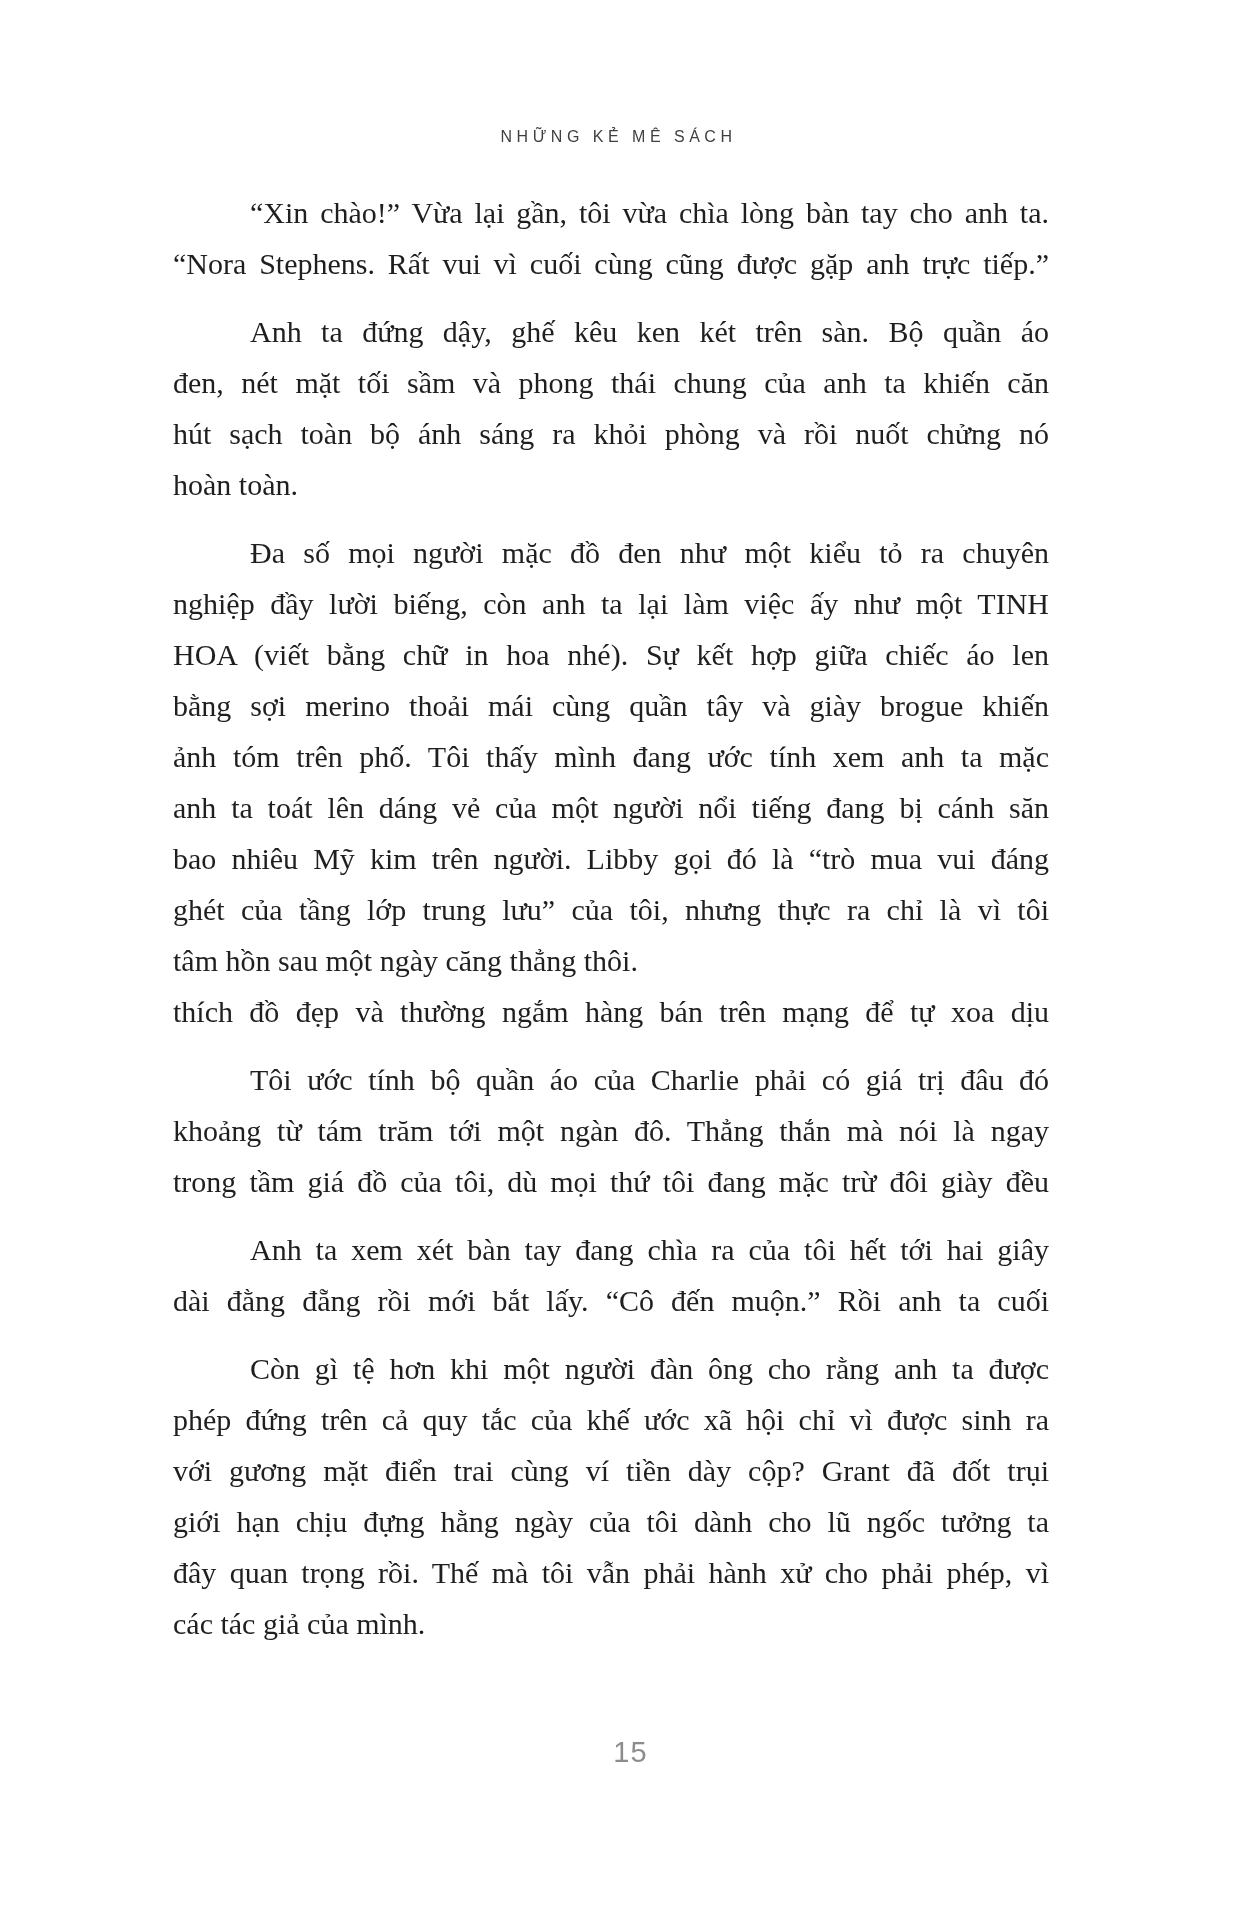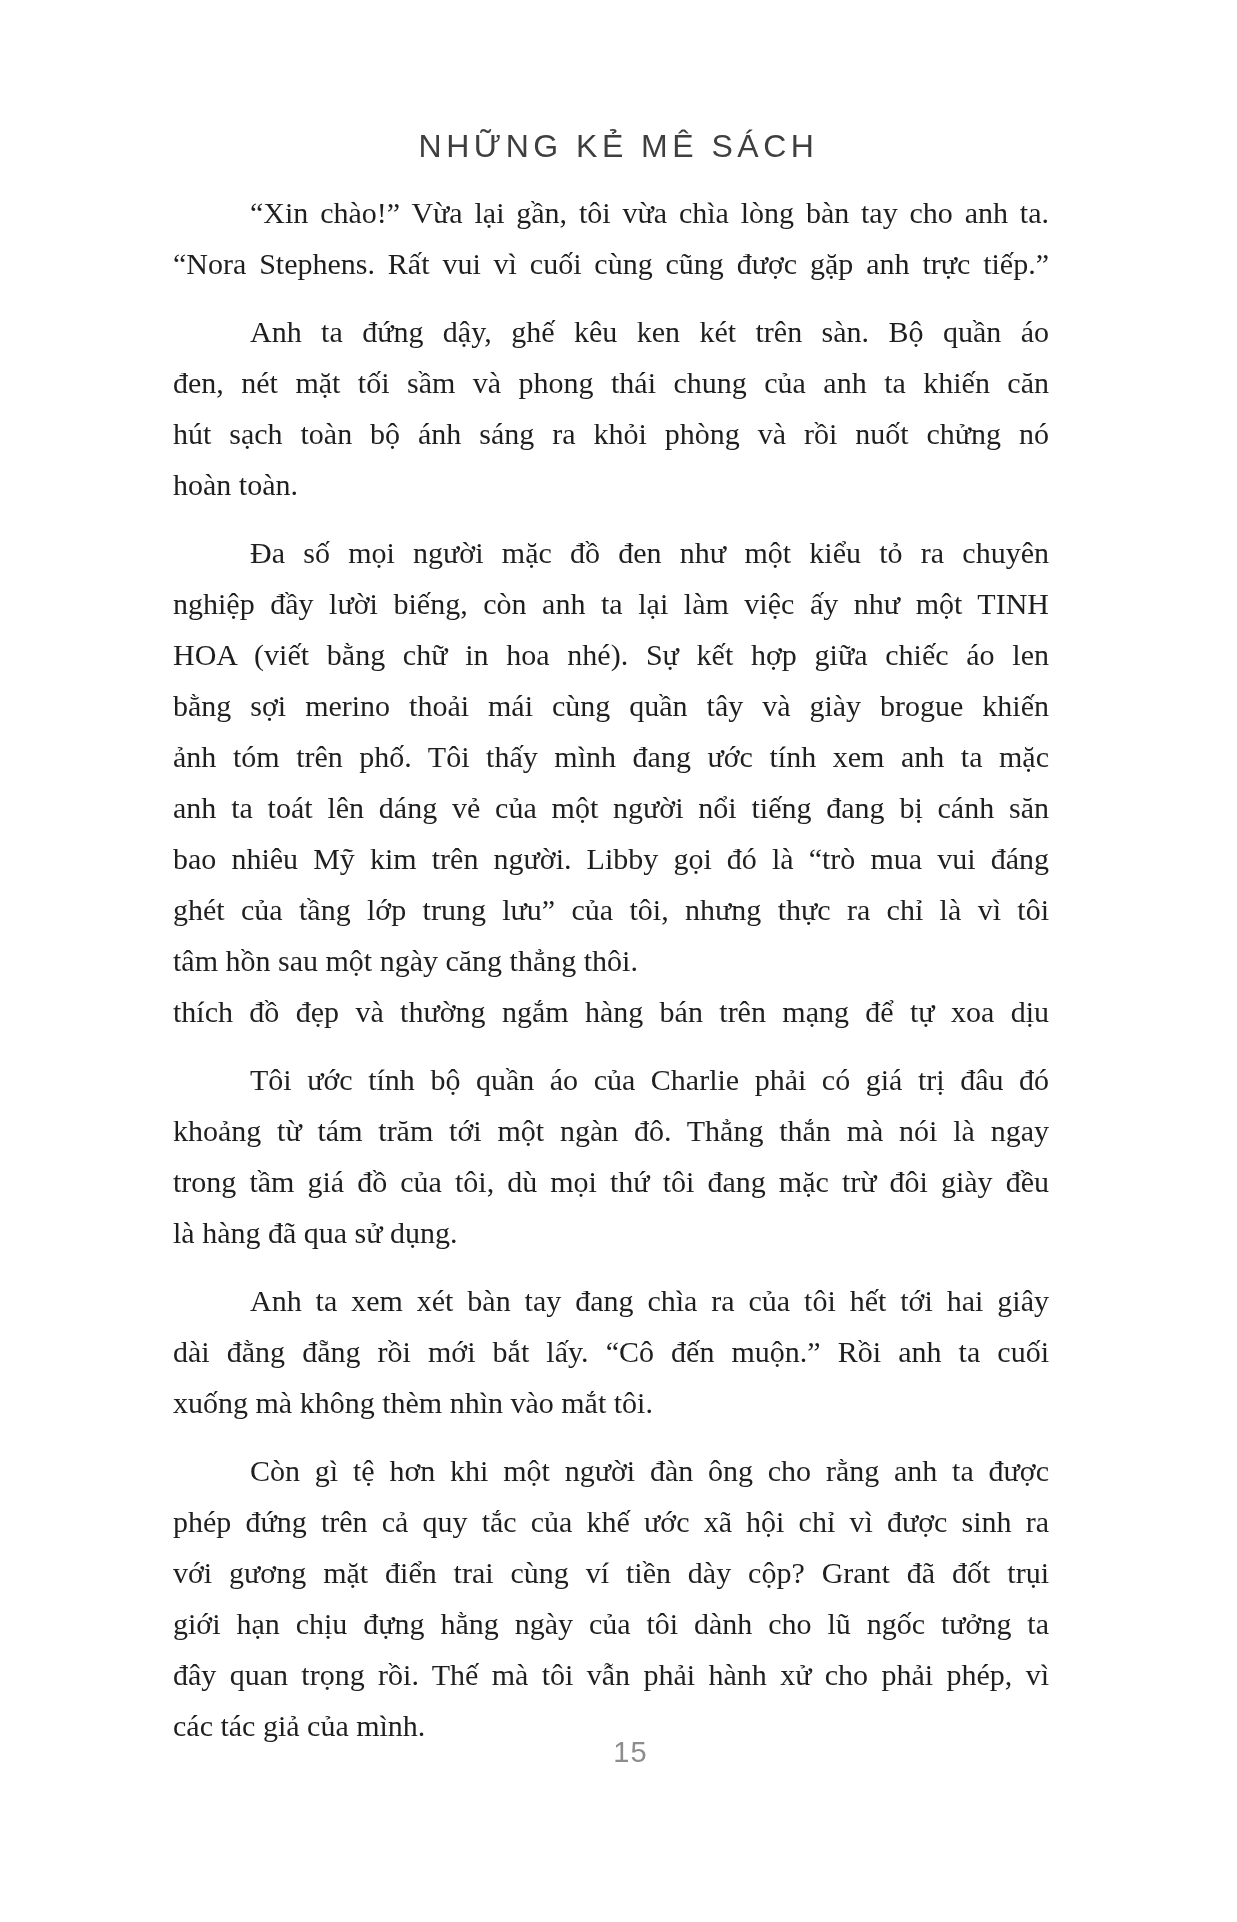--- a/index.html
+++ b/index.html
@@ -15,21 +15,21 @@
     background: var(--paper, #ffffff);
     overflow: hidden;
   }
   .running-header {
     position: absolute;
     top: 128px;
     left: 0;
     width: 100%;
     text-align: center;
     font-family: "Liberation Sans", "DejaVu Sans", sans-serif;
-    font-size: 32px;
+    font-size: 16px;
     font-weight: 400;
     letter-spacing: 4.5px;
     color: var(--header-ink, #3f3f3f);
   }
   .body-text {
     position: absolute;
     top: 170px;
     left: 156px;
     width: 910px;
     font-family: "Liberation Serif", "DejaVu Serif", serif;
@@ -86,26 +86,24 @@
         <div class="line">anh ta toát lên dáng vẻ của một người nổi tiếng đang bị cánh săn</div>
         <div class="line">bao nhiêu Mỹ kim trên người. Libby gọi đó là “trò mua vui đáng</div>
         <div class="line">ghét của tầng lớp trung lưu” của tôi, nhưng thực ra chỉ là vì tôi</div>
         <div class="line para-end">tâm hồn sau một ngày căng thẳng thôi.</div>
         <div class="line">thích đồ đẹp và thường ngắm hàng bán trên mạng để tự xoa dịu</div>
       </div>
       <div class="para">
         <div class="line first">Tôi ước tính bộ quần áo của Charlie phải có giá trị đâu đó</div>
         <div class="line">khoảng từ tám trăm tới một ngàn đô. Thẳng thắn mà nói là ngay</div>
         <div class="line">trong tầm giá đồ của tôi, dù mọi thứ tôi đang mặc trừ đôi giày đều</div>
-        <div class="line para-end">là hàng đã qua sử dụng.</div>
       </div>
       <div class="para">
         <div class="line first">Anh ta xem xét bàn tay đang chìa ra của tôi hết tới hai giây</div>
         <div class="line">dài đằng đẵng rồi mới bắt lấy. “Cô đến muộn.” Rồi anh ta cuối</div>
-        <div class="line para-end">xuống mà không thèm nhìn vào mắt tôi.</div>
       </div>
       <div class="para">
         <div class="line first">Còn gì tệ hơn khi một người đàn ông cho rằng anh ta được</div>
         <div class="line">phép đứng trên cả quy tắc của khế ước xã hội chỉ vì được sinh ra</div>
         <div class="line">với gương mặt điển trai cùng ví tiền dày cộp? Grant đã đốt trụi</div>
         <div class="line">giới hạn chịu đựng hằng ngày của tôi dành cho lũ ngốc tưởng ta</div>
         <div class="line">đây quan trọng rồi. Thế mà tôi vẫn phải hành xử cho phải phép, vì</div>
         <div class="line para-end">các tác giả của mình.</div>
       </div>
     </div>

